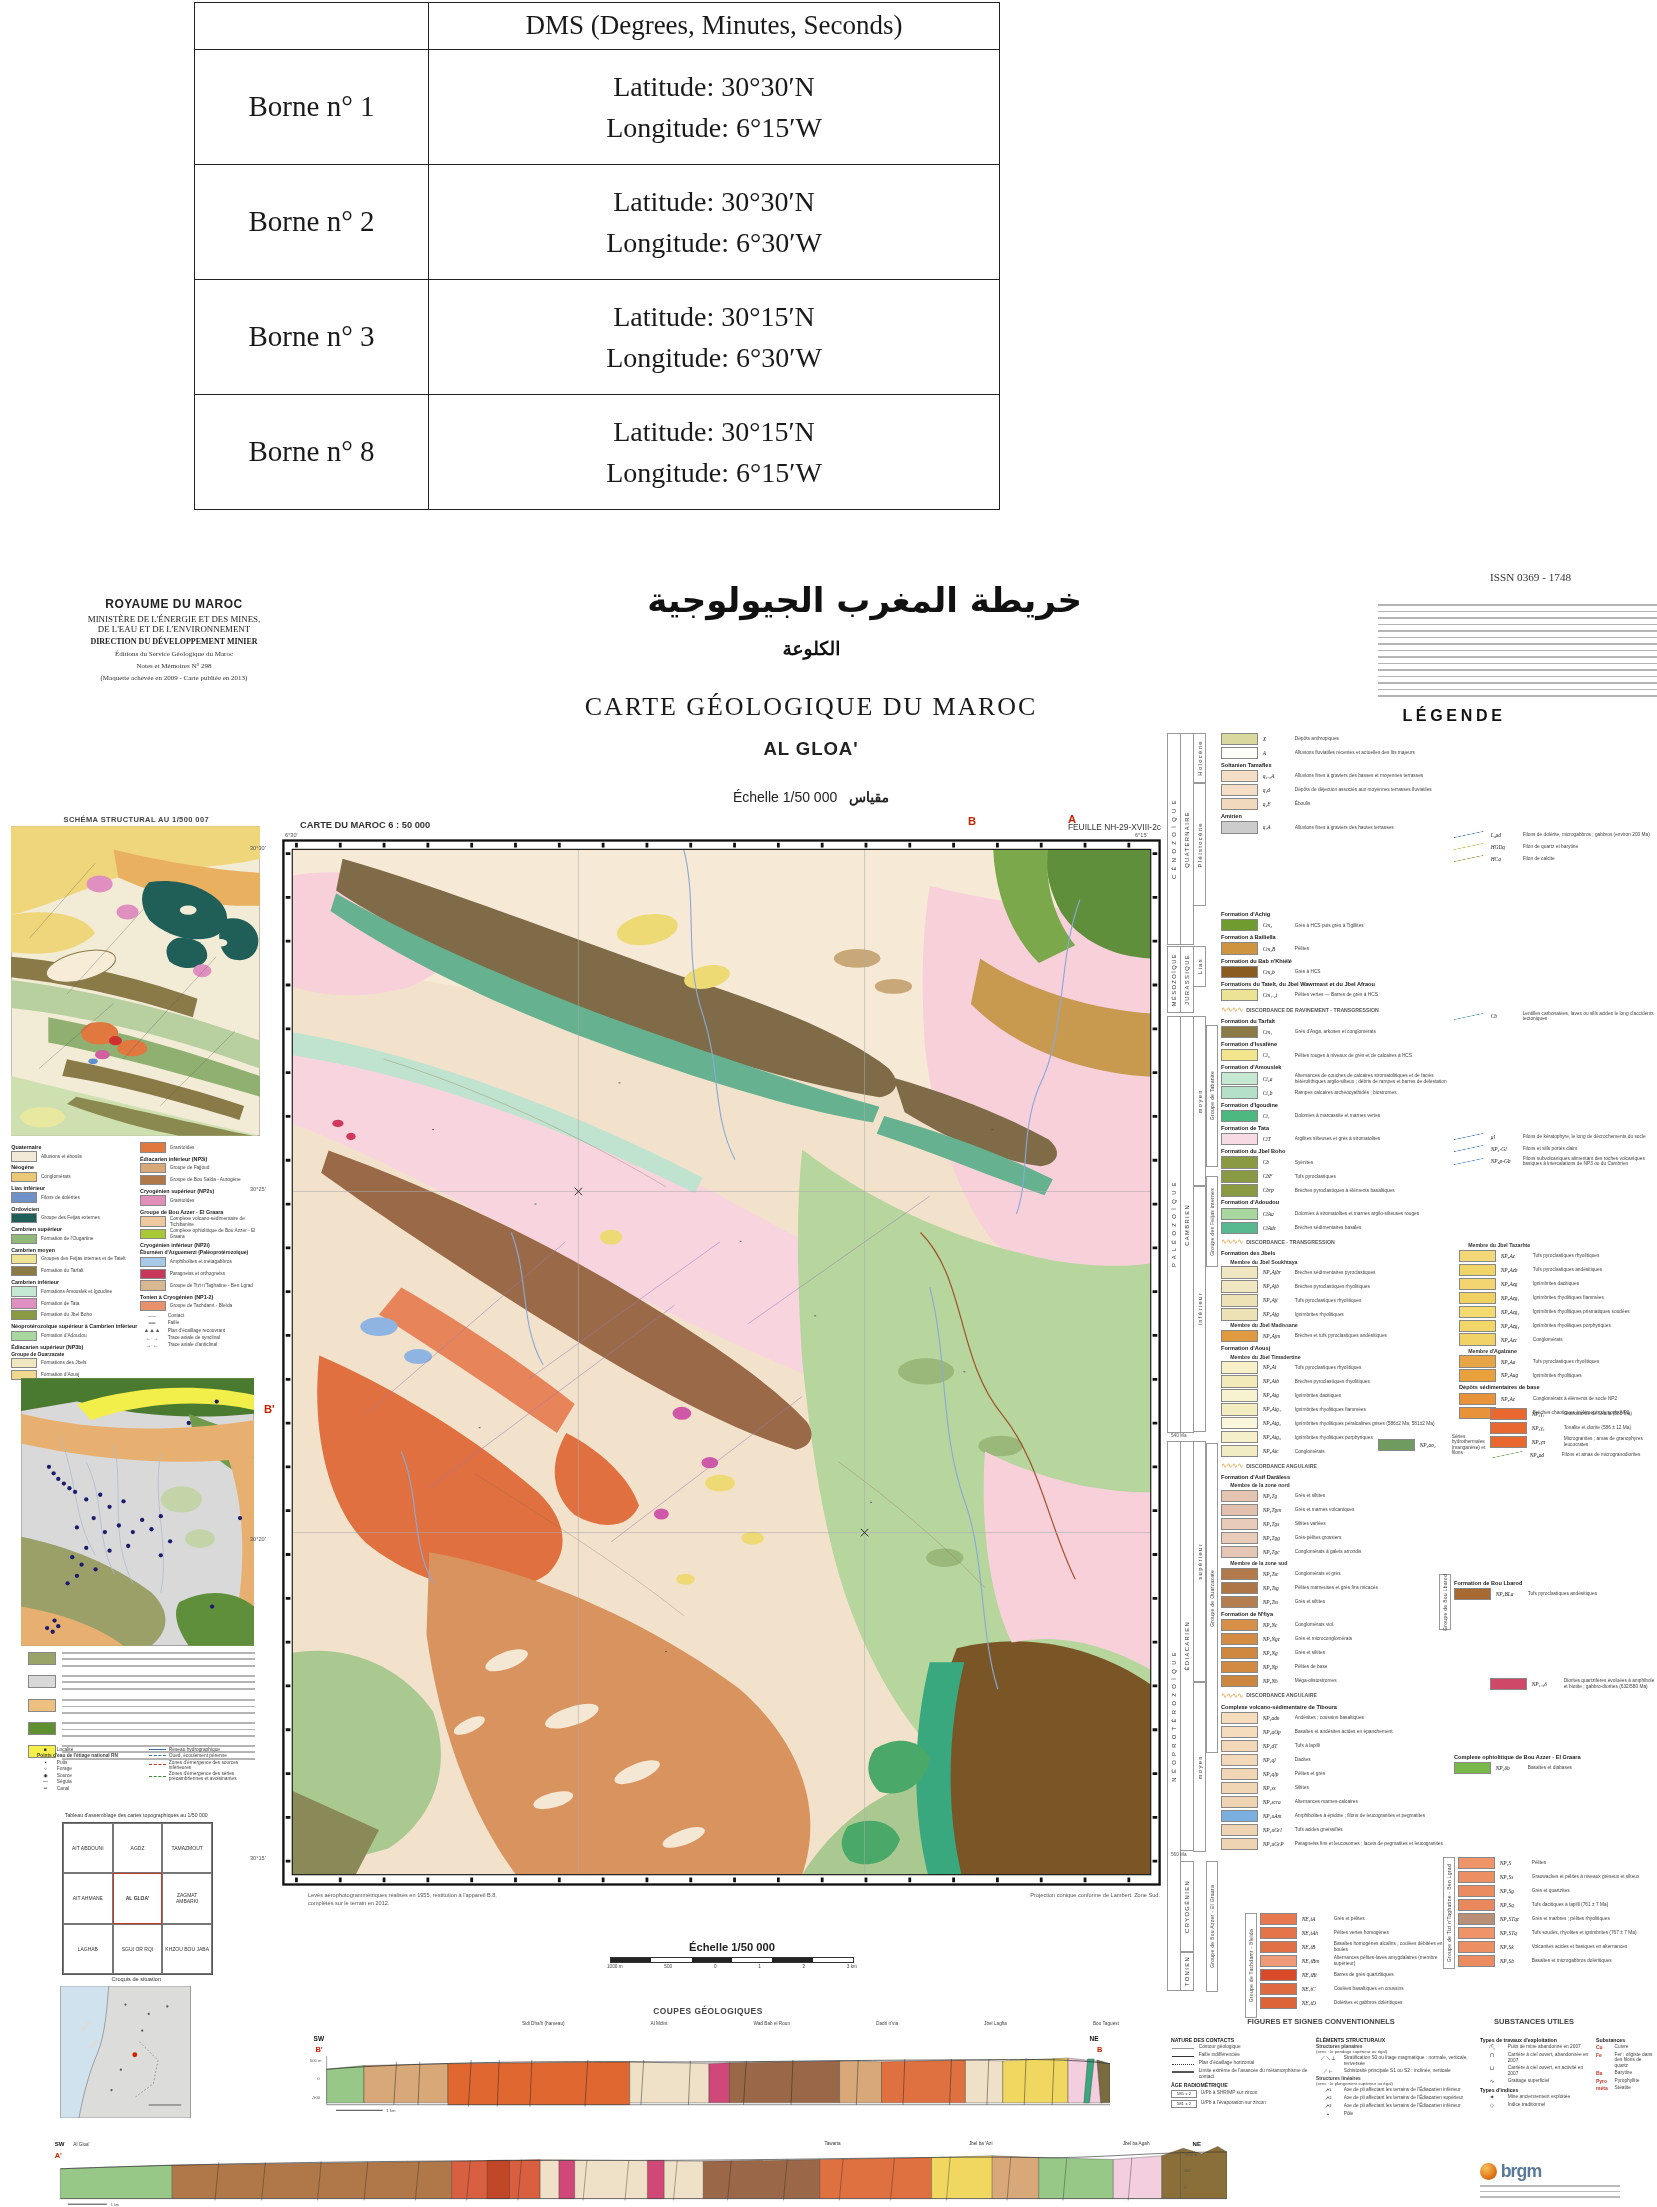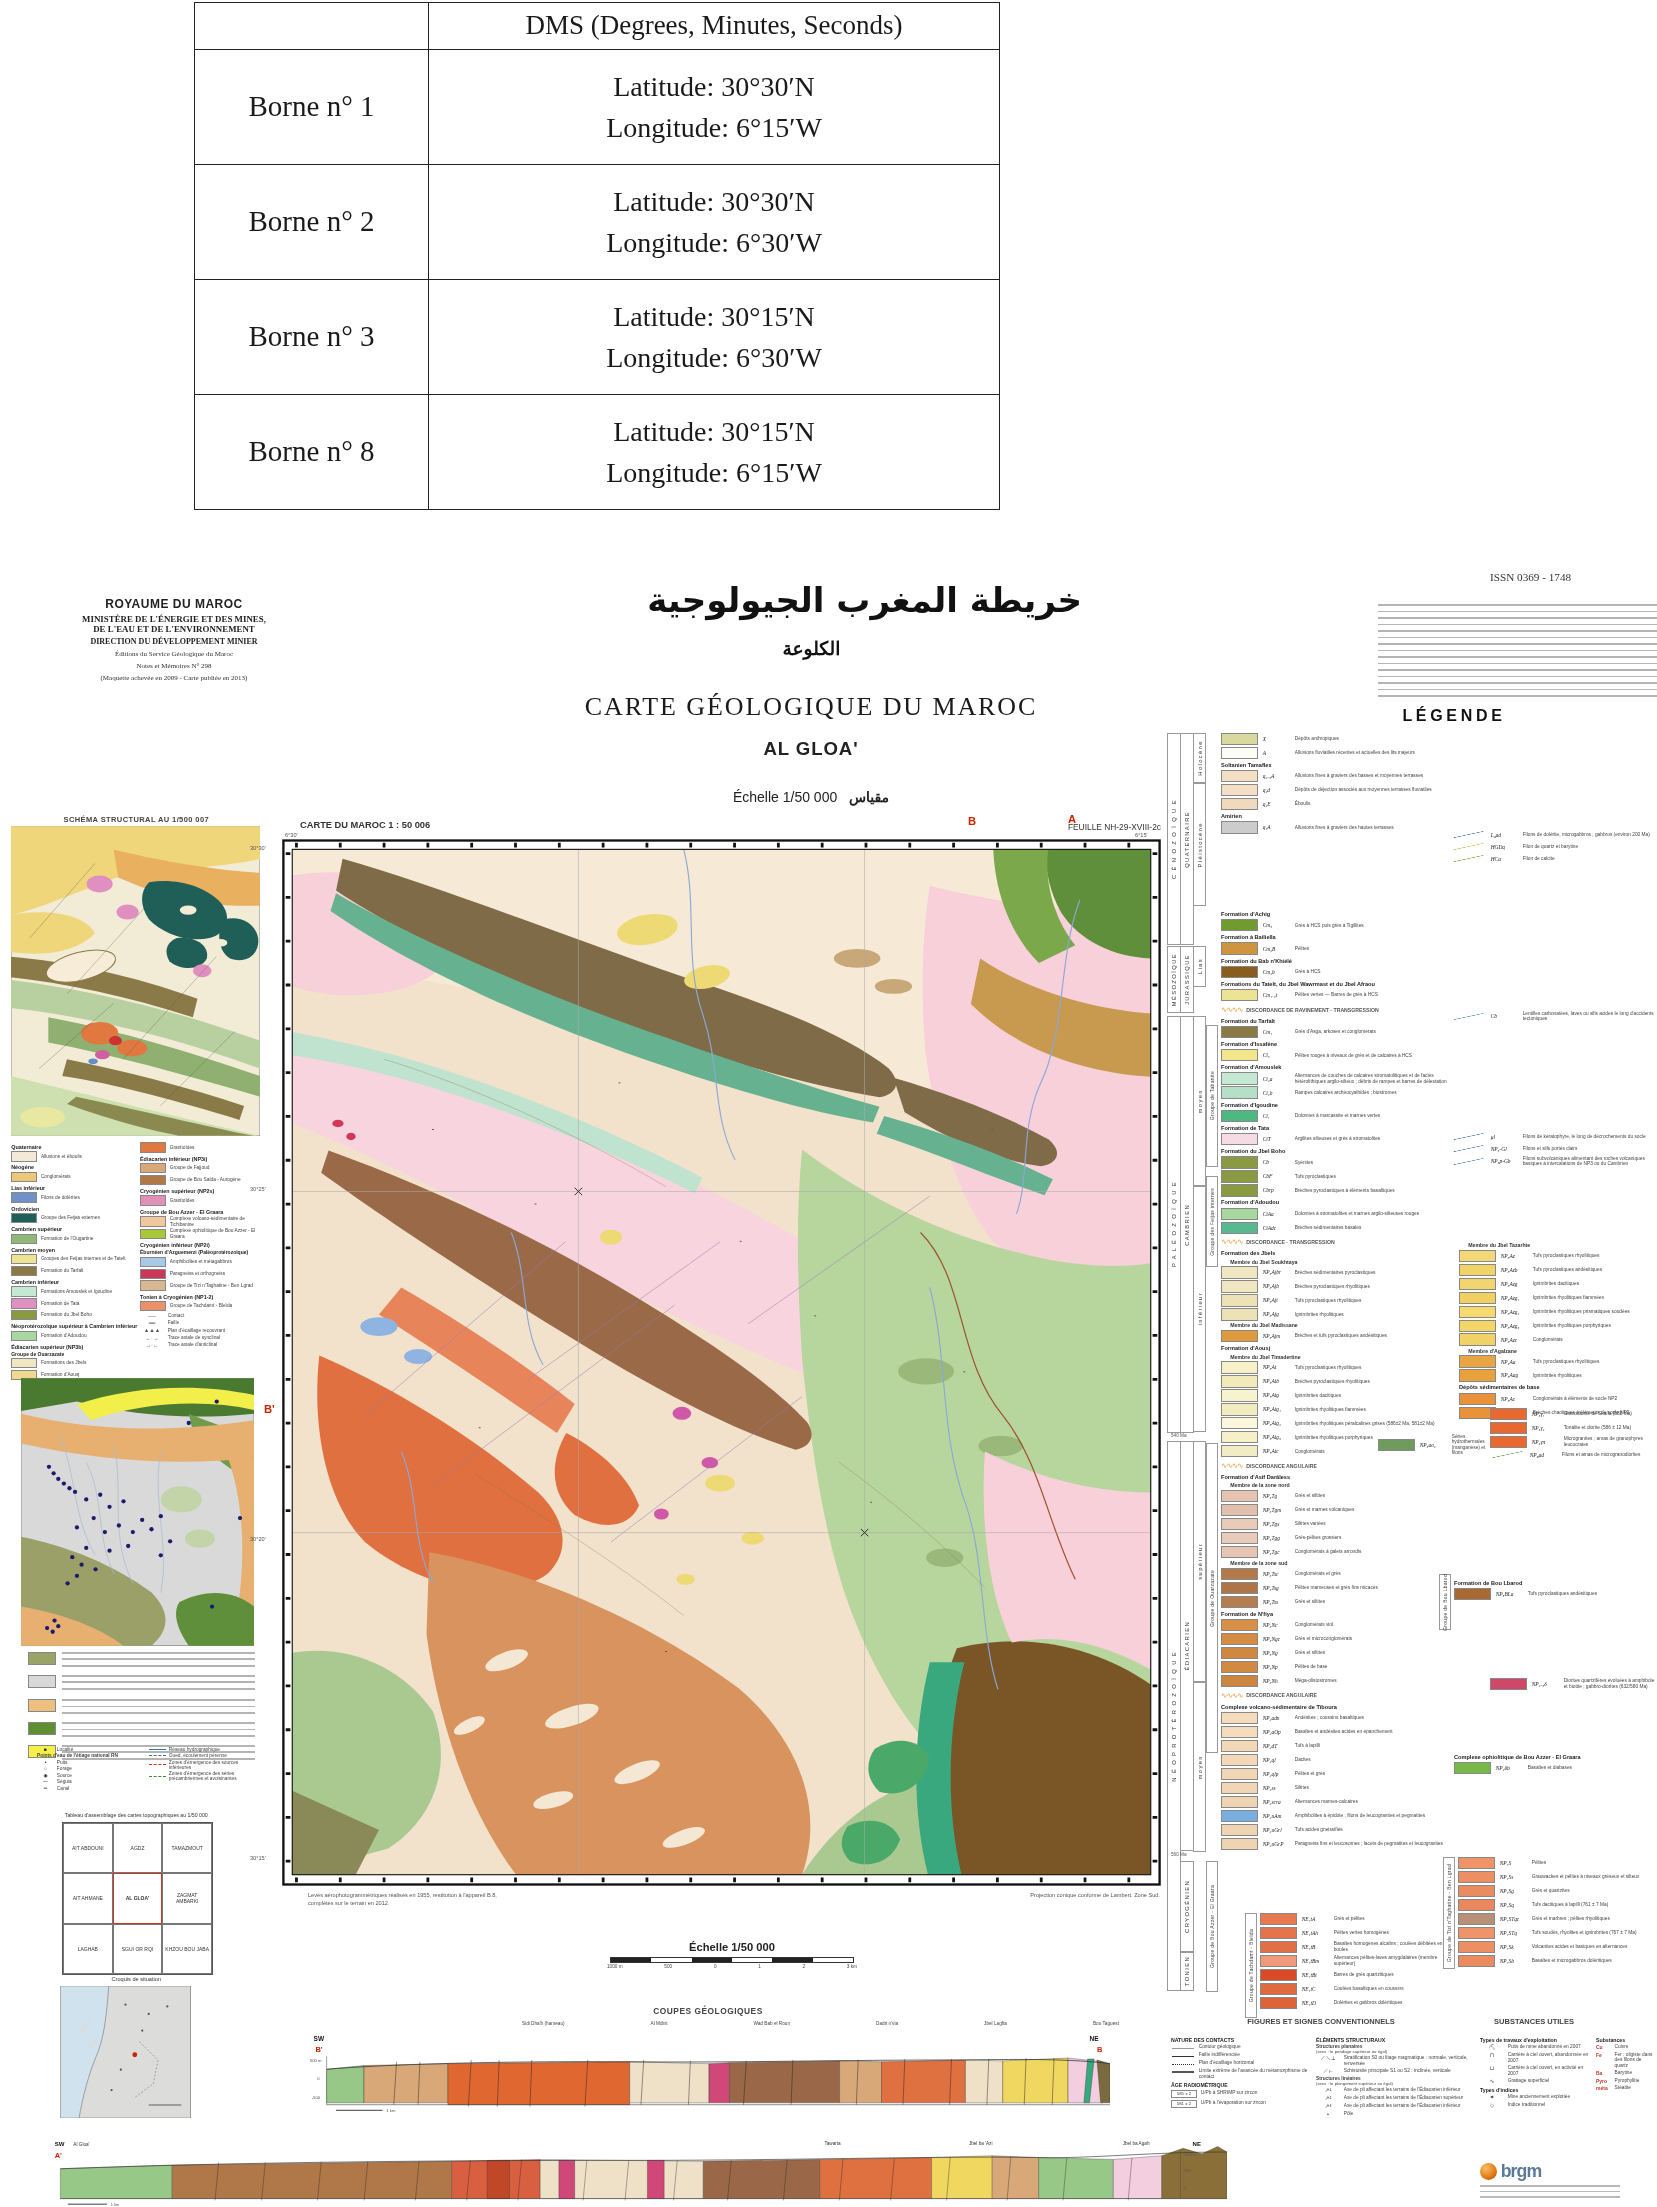--- a/index.html
+++ b/index.html
@@ -13,21 +13,21 @@
   .th2{flex:1;text-align:center;font-size:27px;padding:7.5px 0;}
   .trow{display:flex;border-bottom:1.9px solid #222;}
   .trow:last-child{border-bottom:none;}
   .tc{display:flex;flex-direction:column;justify-content:center;}
   .c1{width:233px;border-right:1.9px solid #222;text-align:center;font-size:29px;height:114px;}
   .c2{flex:1;text-align:center;font-size:28px;line-height:41px;height:114px;}
   
   .hdr-left{position:absolute;left:48px;top:597px;width:252px;text-align:center;
             font-family:"Liberation Serif",serif;}
   .hl1{font-family:"Liberation Sans",sans-serif;font-weight:bold;font-size:12px;letter-spacing:0.5px;color:#222;}
-  .hl2{font-weight:bold;font-size:8.9px;margin-top:2.8px;color:#222;}
+  .hl2{font-weight:normal;font-size:8.9px;margin-top:2.8px;color:#222;}
   .hl3{font-weight:bold;font-size:8px;margin-top:3.7px;color:#222;}
   .hl4{font-size:7px;margin-top:3.7px;color:#333;}
   .title-ar{position:absolute;left:541px;top:580px;width:541px;text-align:right;
             font-size:34px;font-weight:bold;font-family:"DejaVu Sans",sans-serif;color:#111;}
   .title-ar2{position:absolute;left:541px;top:638px;width:541px;text-align:center;
              font-size:18.6px;font-weight:bold;color:#111;}
   .title-fr{position:absolute;left:494px;top:692px;width:634px;text-align:center;
             font-family:"Liberation Serif",serif;font-size:26px;letter-spacing:1.9px;color:#1a1a1a;}
   .title-sheet{position:absolute;left:494px;top:738px;width:634px;text-align:center;
                font-weight:bold;font-size:18.6px;letter-spacing:0.9px;color:#222;}
@@ -509,21 +509,21 @@
       <circle cx="70" cy="20" r="1.2"></circle>
         <circle cx="95" cy="30" r="1.2"></circle>
         <circle cx="115" cy="22" r="1.2"></circle>
       <circle cx="88" cy="48" r="1.2"></circle>
         <circle cx="65" cy="90" r="1.2"></circle>
         <circle cx="55" cy="112" r="1.2"></circle>
     </g>
     <line x1="95" y1="128" x2="130" y2="128" stroke="#555" stroke-width="1"></line>
   </svg>
 
-  <div class="map-hdr-l">CARTE DU MAROC 1 : 50 006</div>
+  <div class="map-hdr-l">CARTE DU MAROC 6 : 50 000</div>
   <div class="map-hdr-r">FEUILLE NH-29-XVIII-2c</div>
   <div class="red-mark" style="left:968px;top:815px">B</div>
   <div class="red-mark" style="left:1068px;top:813px">A</div>
   <div class="red-mark" style="left:264px;top:1403px">B'</div>
   <div class="red-mark" style="left:311px;top:1866px;font-size:10.3px">A'</div>
   <div class="coord" style="left:285px;top:832px">6°30'</div>
   <div class="coord" style="left:1135px;top:832px">6°15'</div>
   <div class="coord" style="left:250px;top:845px">30°30'</div>
   <div class="coord" style="left:250px;top:1186px">30°25'</div>
   <div class="coord" style="left:250px;top:1536px">30°20'</div>

